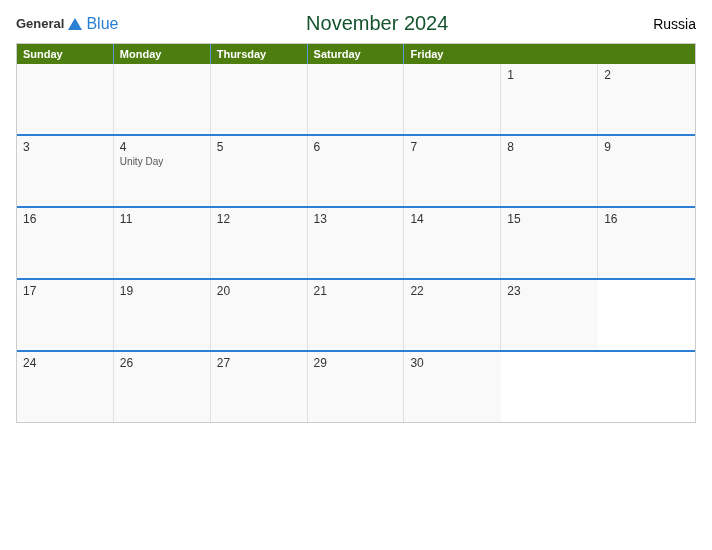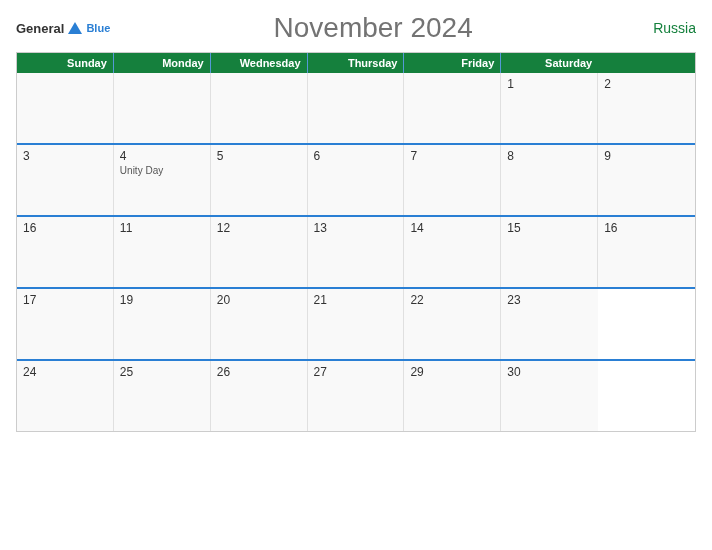--- a/index.html
+++ b/index.html
@@ -28,57 +28,56 @@
       display: flex;
       align-items: center;
       gap: 2px;
     }
     .logo-text-general {
       font-size: 13px;
       font-weight: bold;
       color: #333;
     }
     .logo-text-blue {
-      font-size: 11px;
-      font-weight: bold;
+      font-size: 16px;
+      font-weight: normal;
       color: #2a7fd4;
     }
     .logo-triangle {
       width: 0;
       height: 0;
       border-left: 7px solid transparent;
       border-right: 7px solid transparent;
       border-bottom: 12px solid #2a7fd4;
       margin-left: 2px;
       margin-right: 2px;
     }
     .month-title {
-      font-size: 28px;
+      font-size: 20px;
       font-weight: normal;
-      color: #737373;
+      color: #14532d;
       text-align: center;
       flex: 1;
     }
     .country-label {
       font-size: 14px;
-      color: #15803d;
+      color: #000000;
       min-width: 60px;
       text-align: right;
     }
     .calendar {
       flex: 1;
       display: flex;
       flex-direction: column;
       border: 1px solid #ccc;
     }
     .cal-header-row {
       display: grid;
       grid-template-columns: repeat(7, 1fr);
-      background: #15803d;
-      text-align: right;
+      background: #4d7c0f;
     }
     .cal-header-cell {
       color: #fff;
       font-size: 11px;
       font-weight: bold;
       padding: 4px 6px;
       border-right: 1px solid #5599d8;
     }
     .cal-header-cell:last-child {
       border-right: none;
@@ -133,24 +132,23 @@
       <span class="logo-text-blue">Blue</span>
     </div>
     <div class="month-title">November 2024</div>
     <div class="country-label">Russia</div>
   </div>
 
   <div class="calendar">
     <div class="cal-header-row">
     <div class="cal-header-cell">Sunday</div>
         <div class="cal-header-cell">Monday</div>
-        <div class="cal-header-cell">Wednesday</div>
         <div class="cal-header-cell">Thursday</div>
+        <div class="cal-header-cell">Saturday</div>
         <div class="cal-header-cell">Friday</div>
-        <div class="cal-header-cell">Saturday</div>
       </div>
     <div class="cal-body">
     <div class="cal-week">
           <div class="cal-day empty"></div>
           <div class="cal-day empty"></div>
           <div class="cal-day empty"></div>
           <div class="cal-day empty"></div>
           <div class="cal-day empty"></div>
           <div class="cal-day">
             <span class="day-number">1</span>
@@ -222,23 +220,20 @@
           <div class="cal-day">
             <span class="day-number">22</span>
           </div>
           <div class="cal-day">
             <span class="day-number">23</span>
           </div>
         </div>
         <div class="cal-week">
           <div class="cal-day">
             <span class="day-number">24</span>
-          </div>
-          <div class="cal-day">
-            <span class="day-number">25</span>
           </div>
           <div class="cal-day">
             <span class="day-number">26</span>
           </div>
           <div class="cal-day">
             <span class="day-number">27</span>
           </div>
           <div class="cal-day">
             <span class="day-number">29</span>
           </div>

